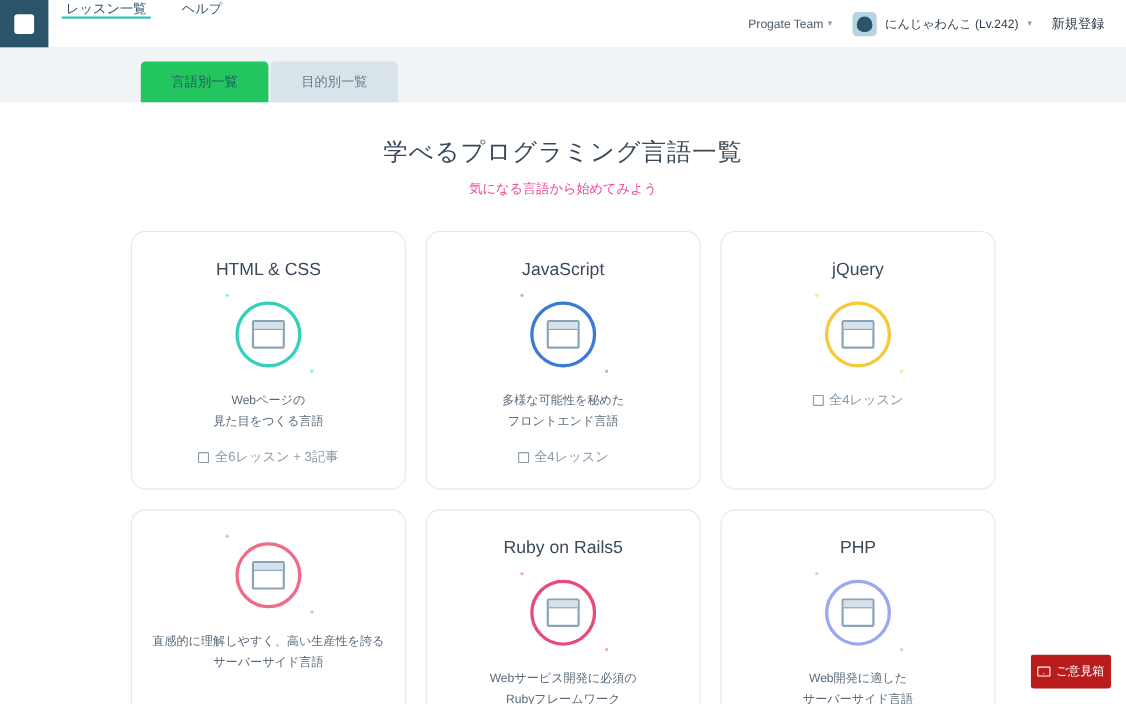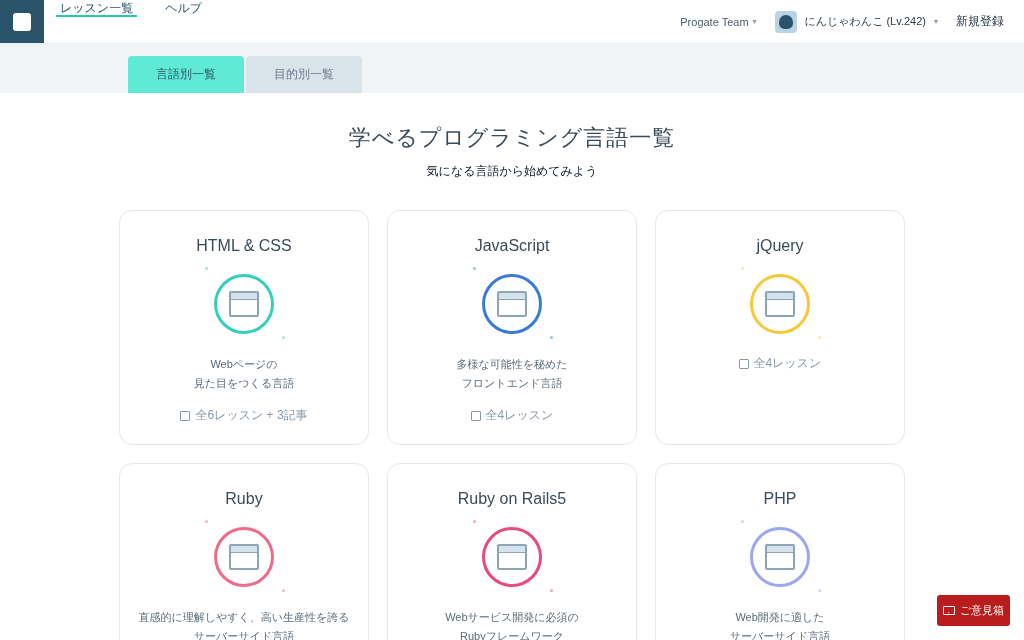--- a/index.html
+++ b/index.html
@@ -17,27 +17,27 @@
 .user-block { display: flex; align-items: center; gap: 8px; cursor: pointer; }
 .avatar { width: 22px; height: 22px; border-radius: 4px; background: #b8d4e3; display: flex; align-items: center; justify-content: center; position: relative; }
 .avatar::before { content: ""; width: 14px; height: 14px; background: #2b546a; border-radius: 50% 50% 40% 40%; }
 .user-name { font-size: 11px; color: #2b3a4a; }
 .signup-btn { font-size: 12px; color: #2b3a4a; cursor: pointer; font-weight: 500; }
 .caret { font-size: 8px; color: #8a9aaa; }
 
 
 .tabs-wrap { display: flex; justify-content: flex-start; padding-left: 128px; margin-top: 12px; }
 .tabs { display: flex; }
-.tab { background: #5eead4; padding: 10px 28px; font-size: 12px; color: #2b546a; cursor: pointer; border-top-left-radius: 4px; border-top-right-radius: 4px; margin-right: 2px; font-weight: 500; }
+.tab { background: #22c55e; padding: 10px 28px; font-size: 12px; color: #2b546a; cursor: pointer; border-top-left-radius: 4px; border-top-right-radius: 4px; margin-right: 2px; font-weight: 500; }
 .tab.inactive { background: #d9e3ea; color: #6a7a8a; }
 
 
 .main { background: #fff; margin: 0 0 0 0; padding: 30px 0 0 0; min-height: 560px; }
 .page-title { text-align: center; font-size: 22px; font-weight: 500; color: #3b4a5a; letter-spacing: 1px; }
-.page-sub { text-align: center; font-size: 12px; color: #0f172a; margin-top: 10px; }
+.page-sub { text-align: center; font-size: 12px; color: #ec4899; margin-top: 10px; }
 
 .grid { display: grid; grid-template-columns: repeat(3, 250px); gap: 18px; justify-content: center; margin-top: 30px; padding: 0 20px; }
 .card { border: 1px solid #e2e8ee; border-radius: 13px; padding: 26px 18px 20px; text-align: center; cursor: pointer; background: #fff; }
 .card-title { font-size: 16px; color: #3b4a5a; font-weight: 400; margin-bottom: 16px; }
 .icon-ring { width: 66px; height: 66px; border-radius: 50%; margin: 0 auto 18px; display: flex; align-items: center; justify-content: center; position: relative; }
 .icon-ring::before, .icon-ring::after { content: ""; position: absolute; width: 3px; height: 3px; border-radius: 50%; }
 .icon-ring::before { top: -4px; left: -6px; background: currentColor; opacity: 0.5; }
 .icon-ring::after { bottom: -2px; right: -8px; background: currentColor; opacity: 0.5; }
 .ring-inner { width: 60px; height: 60px; border-radius: 50%; border: 3px solid currentColor; display: flex; align-items: center; justify-content: center; background: #fff; }
 .ring-glyph { width: 30px; height: 26px; border: 2px solid #8aa4b8; border-radius: 2px; position: relative; background: #fff; }
@@ -134,21 +134,20 @@
             <div class="ring-glyph"></div>
           </div>
         </div>
       <div class="card-meta">
           <span class="meta-icon"></span>
           <span>全4レッスン</span>
         </div>
     </div>
 
     <div class="card c-ruby short">
-      <div class="card-title">Ruby</div>
       <div class="icon-ring">
           <div class="ring-inner">
             <div class="ring-glyph"></div>
           </div>
         </div>
       <div class="card-desc"><span>直感的に理解しやすく、高い生産性を誇る</span><br><span>サーバーサイド言語</span></div>
     </div>
 
     <div class="card c-rails short">
       <div class="card-title">Ruby on Rails5</div>

